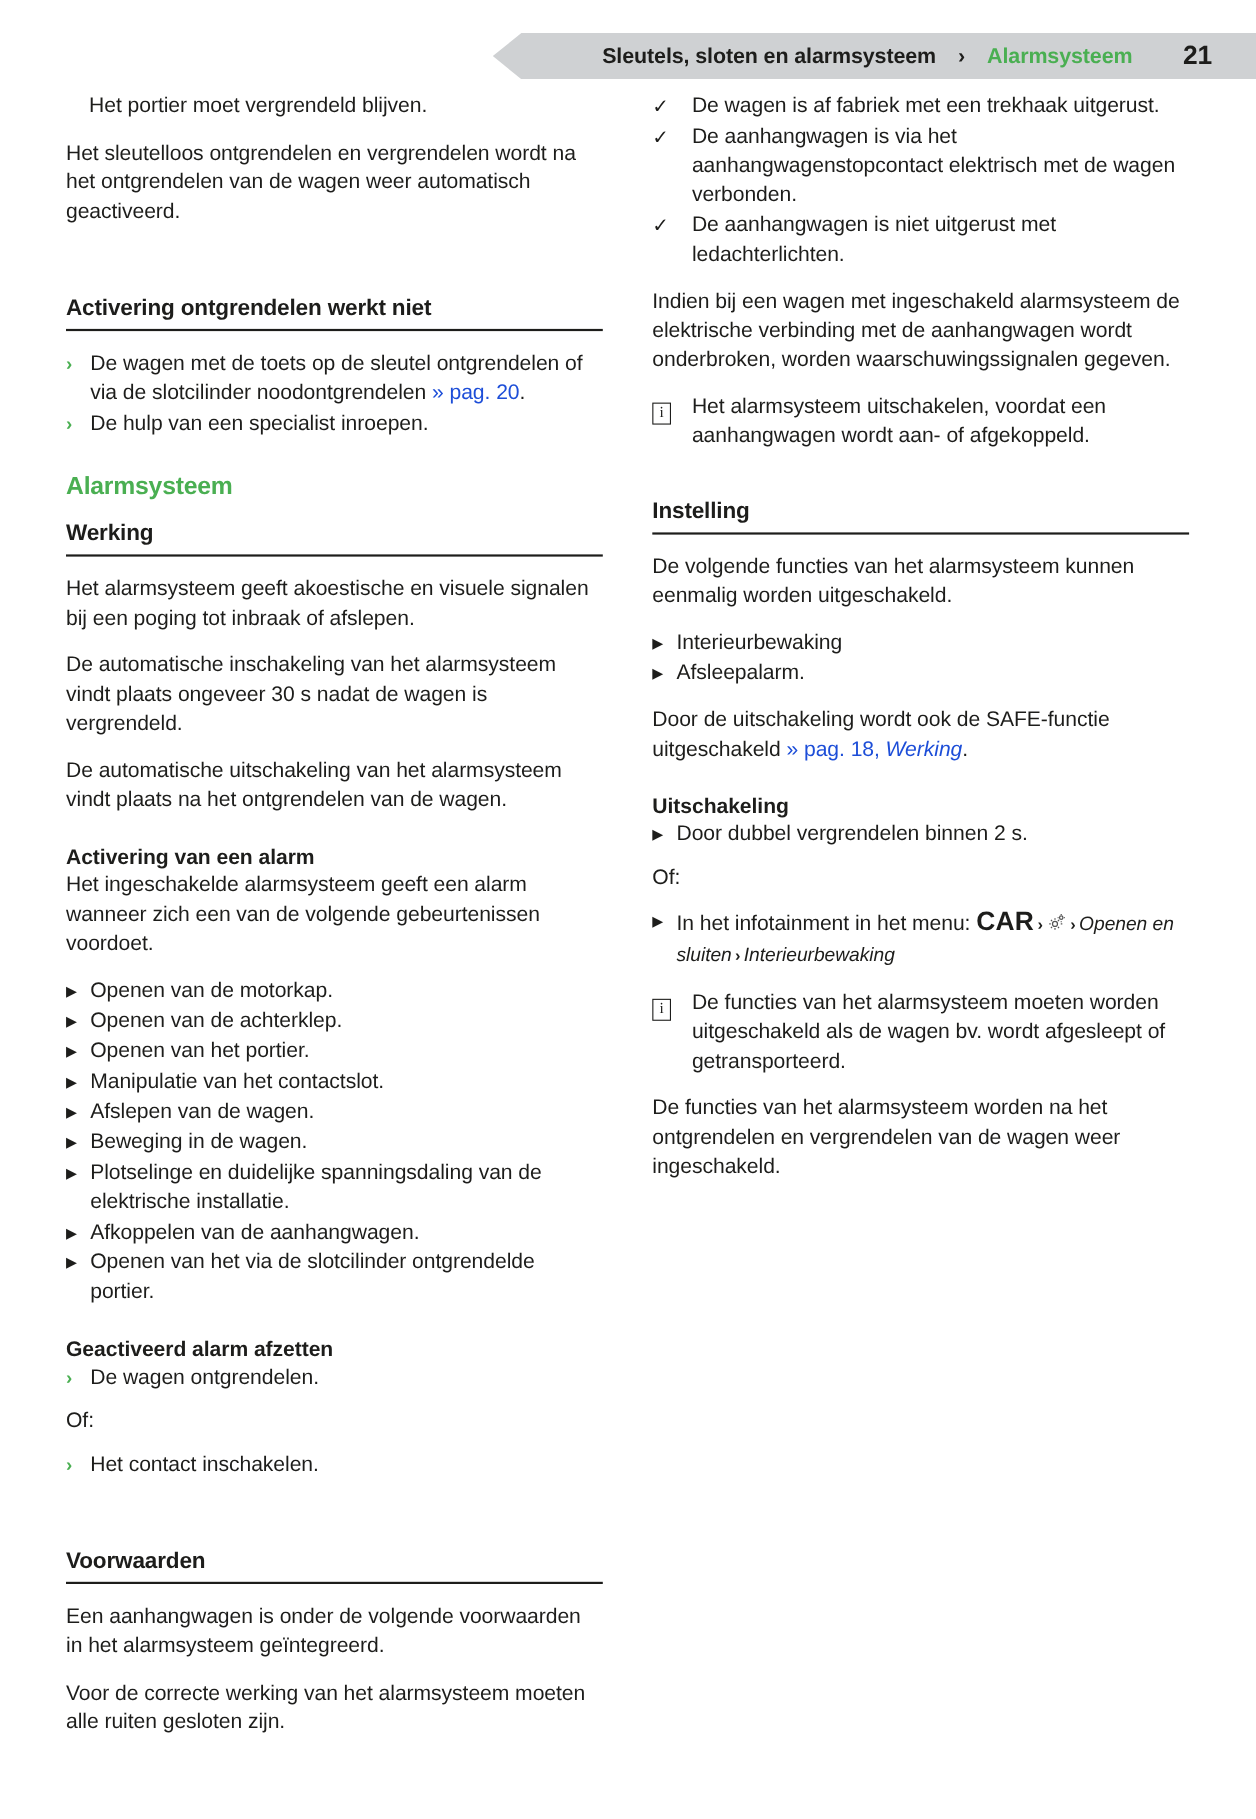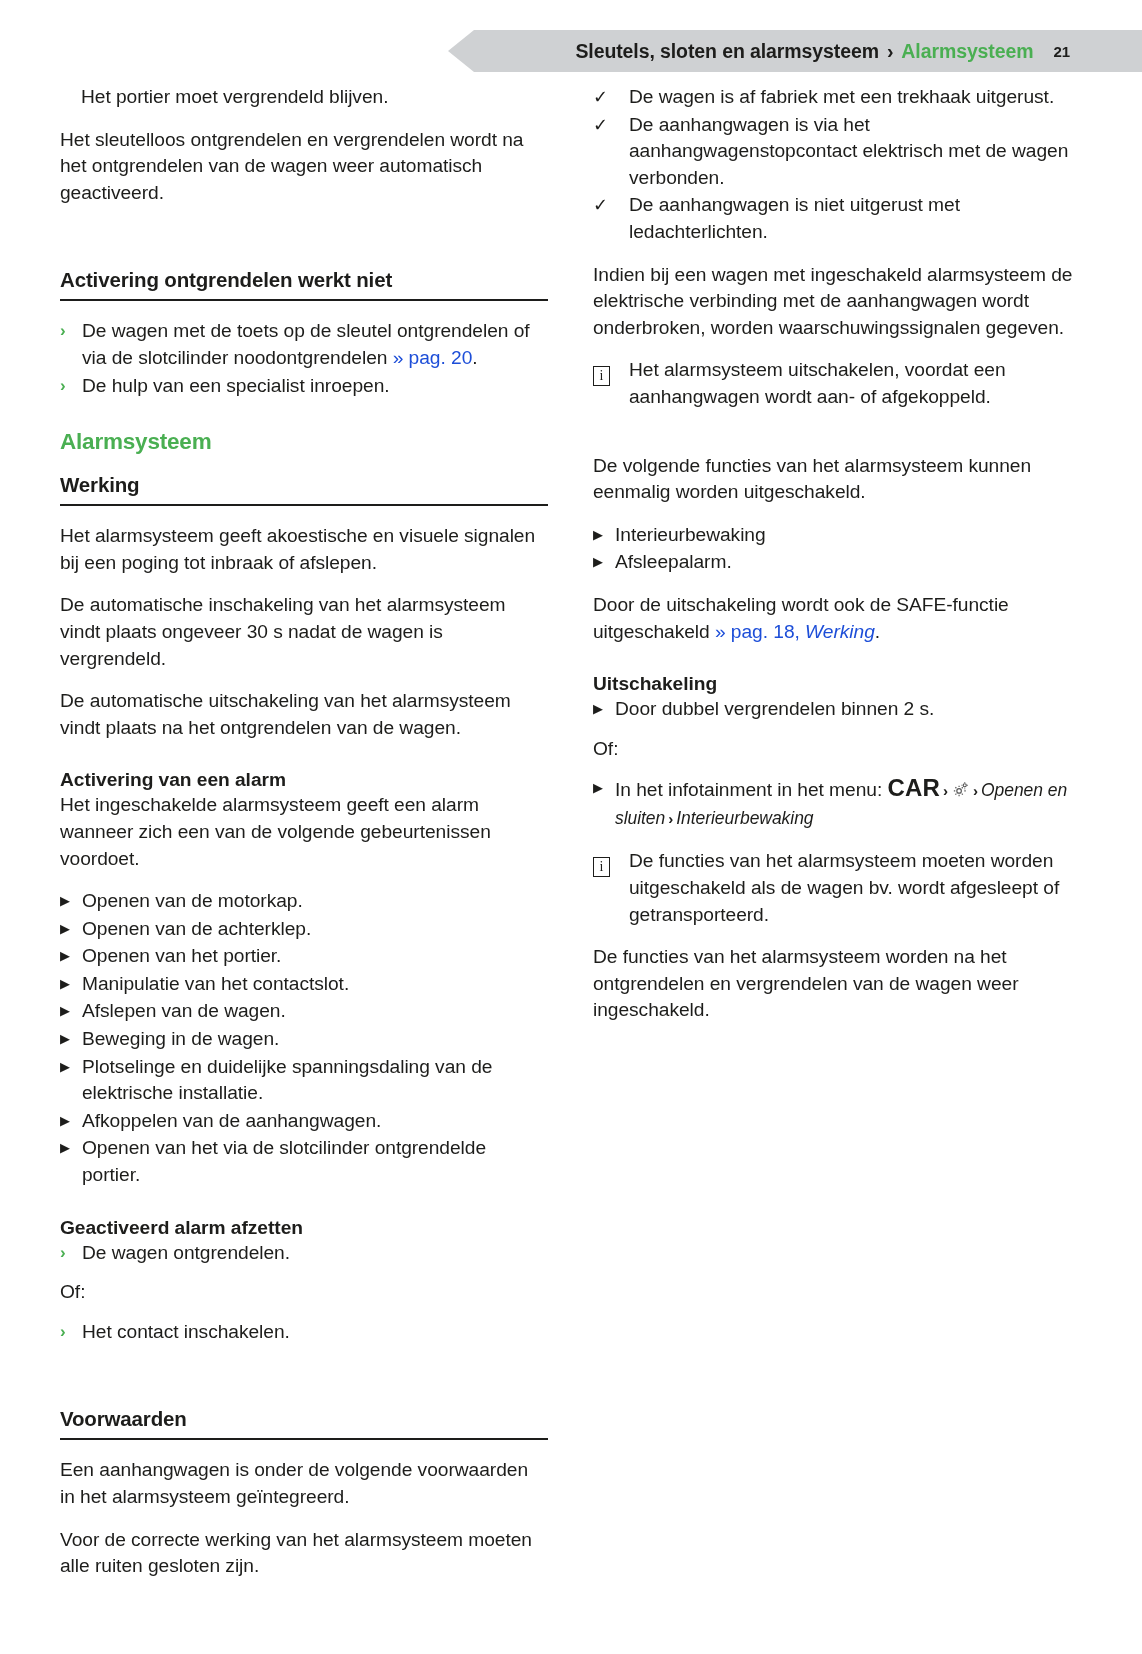--- a/index.html
+++ b/index.html
@@ -30,34 +30,34 @@
     inset: 0;
     background: #cfd1d3;
     clip-path: polygon(26px 0, 100% 0, 100% 100%, 26px 100%, 0 50%);
   }
   .header-inner {
     position: absolute;
     inset: 0;
     display: flex;
     align-items: center;
     justify-content: flex-end;
-    padding-right: 72px;
-    gap: 8px;
+    padding-right: 40px;
+    gap: 20px;
     font-size: 19.5px;
     font-weight: bold;
     letter-spacing: -0.1px;
   }
   .header-chapter { color: #1d1d1b; }
   .header-sep { color: #1d1d1b; font-weight: bold; }
   .header-section { color: #4aaf52; }
   .header-pageno {
     color: #1d1d1b;
-    font-size: 15px;
-    font-weight: bold;
-    margin-left: 12px;
+    font-size: 24px;
+    font-weight: bold;
+    margin-left: 26px;
   }
 
   
   .columns {
     position: absolute;
     top: 84px;
     left: 60px;
     width: 1022px;
     display: flex;
     gap: 45px;
@@ -333,20 +333,21 @@
 
     <p class="para">Indien bij een wagen met ingeschakeld alarmsysteem de elektrische verbinding met de aanhangwagen wordt onderbroken, worden waarschuwingssignalen gegeven.</p>
 
     <div class="note">
       <span class="note-icon"><span class="ibox">i</span></span>
       <span class="note-txt">Het alarmsysteem uitschakelen, voordat een aanhangwagen wordt aan- of afgekoppeld.</span>
     </div>
 
     <div class="spacer-md"></div>
 
+    <h2 class="subsection">Instelling</h2>
 
     <p class="para">De volgende functies van het alarmsysteem kunnen eenmalig worden uitgeschakeld.</p>
 
     <ul class="list">
       <li>
           <span class="marker mk-tri">▶</span>
           <span class="txt">Interieurbewaking</span>
         </li>
       <li>
           <span class="marker mk-tri">▶</span>

